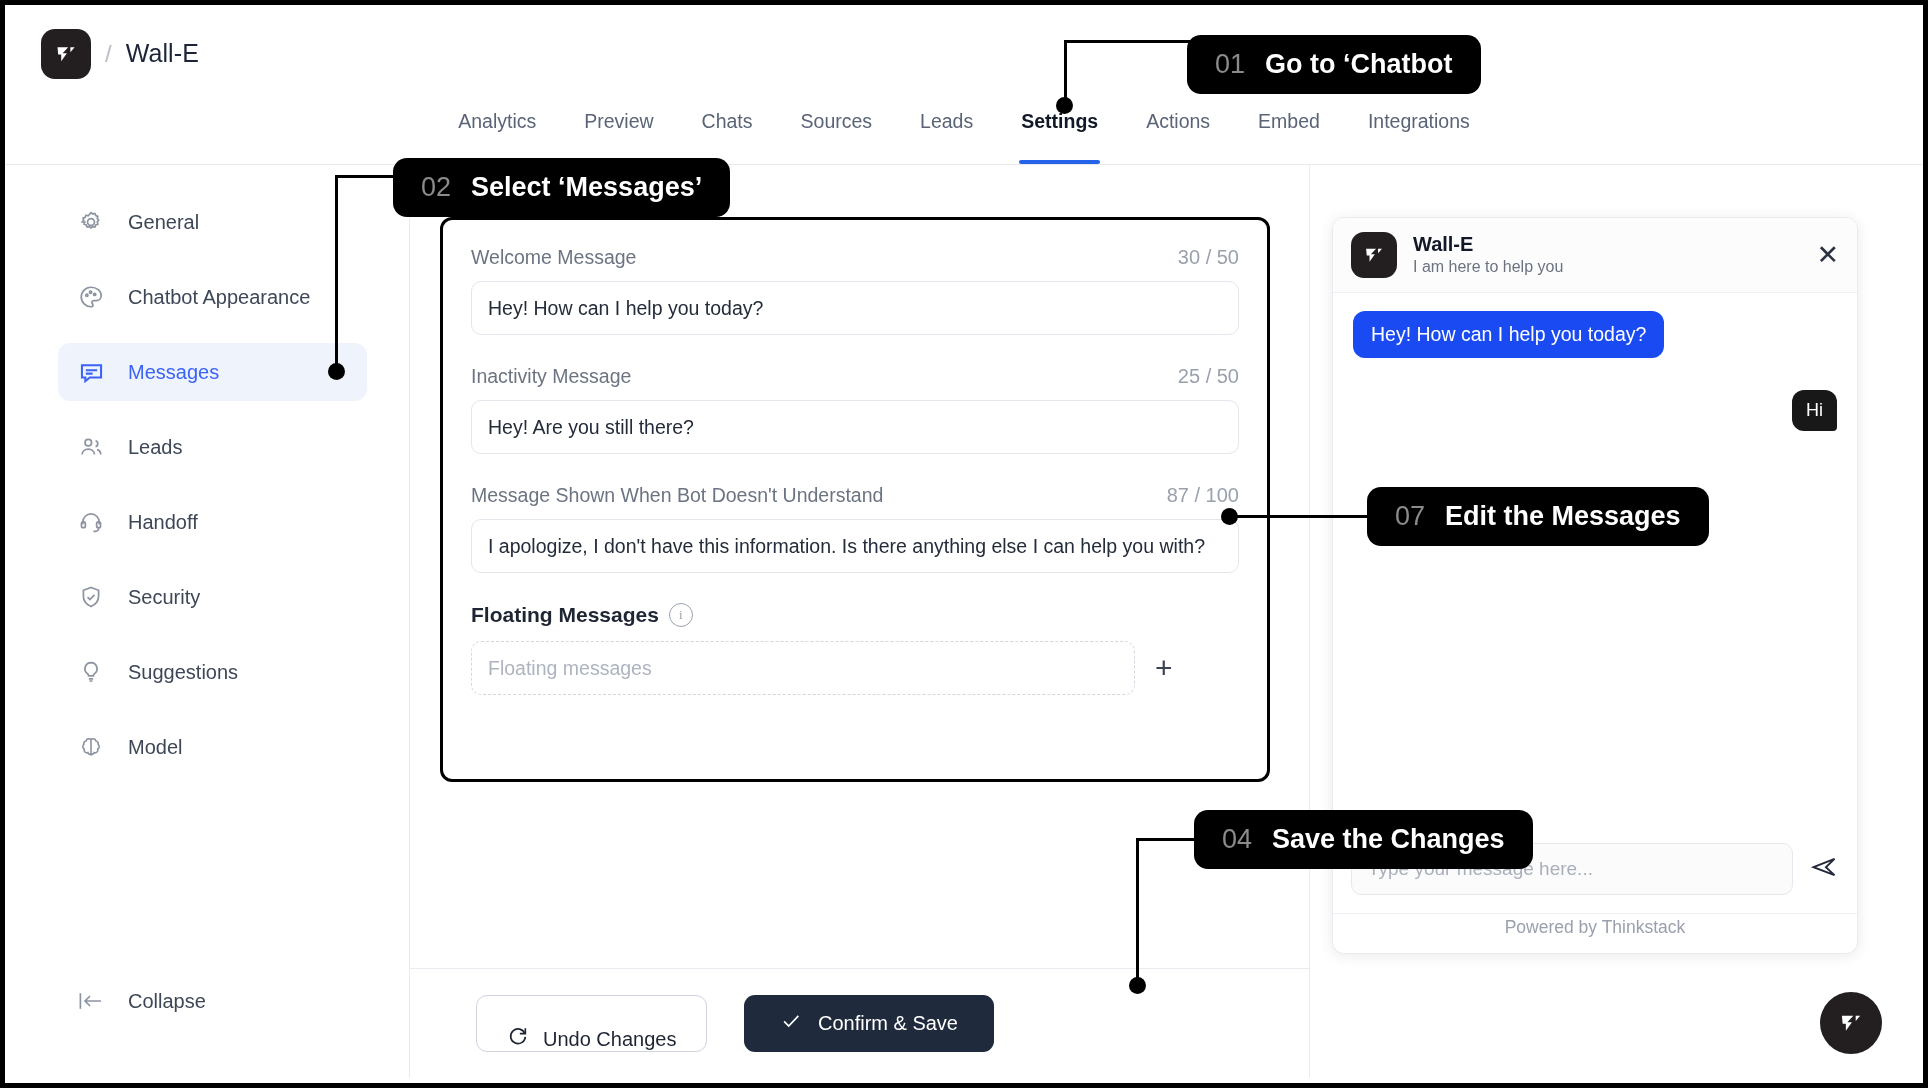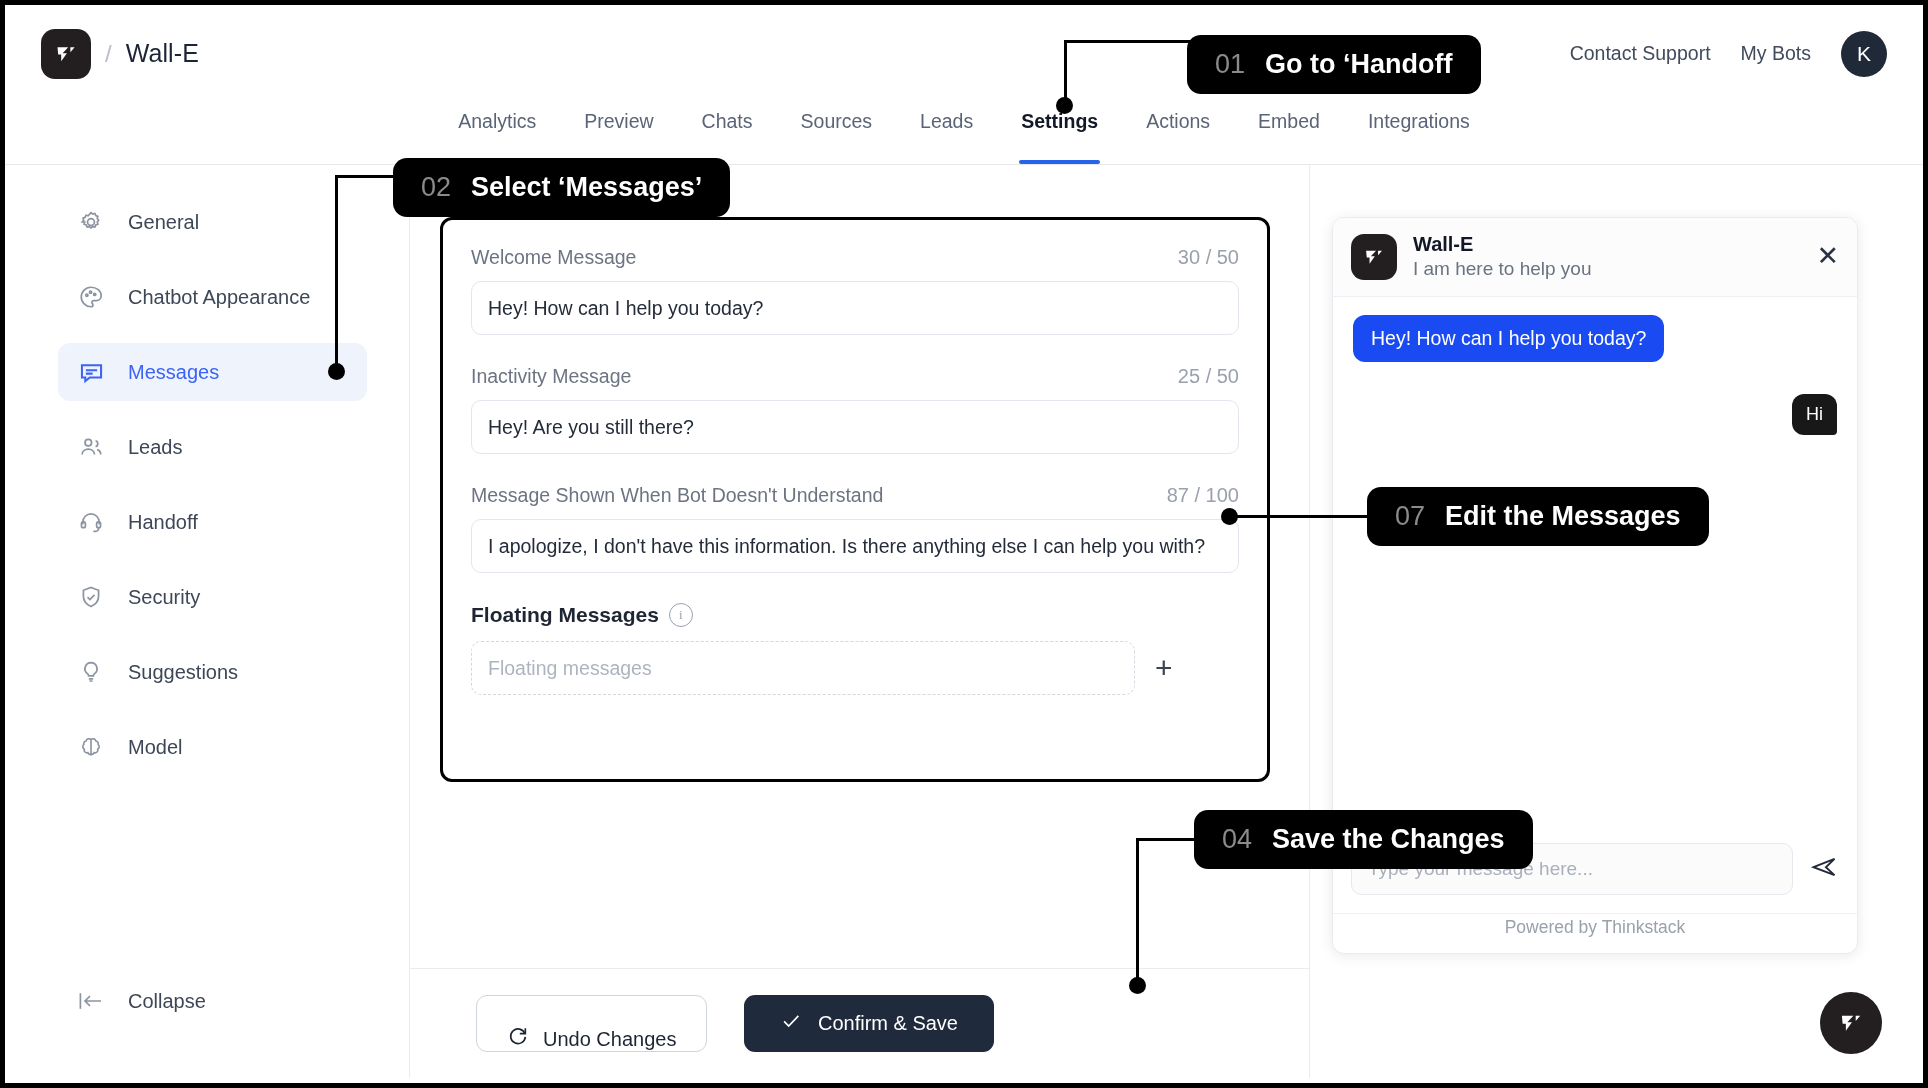--- a/index.html
+++ b/index.html
@@ -144,21 +144,21 @@
     box-shadow:0 2px 14px rgba(20,25,40,.09);
     display:flex; flex-direction:column; overflow:hidden;
   }
   .chat-head{
     display:flex; align-items:center; gap:16px; padding:14px 18px;
     border-bottom:1px solid #eef0f4; background:#fcfcfd;
   }
   .chat-logo{ width:46px;height:46px;border-radius:13px;background:#231f20;
     display:flex;align-items:center;justify-content:center;}
   .chat-title{ font-size:20px; color:#121826; font-weight:600; line-height:1.25;}
-  .chat-sub{ font-size:19px; color:#6b7380; line-height:1.3;}
+  .chat-sub{ font-size:16px; color:#6b7380; line-height:1.3;}
   .chat-x{ margin-left:auto; color:#2b3240; font-size:27px; line-height:1;}
   .chat-body{ flex:1; padding:18px 20px; position:relative; }
   .bubble-bot{
     display:inline-block; background:#1a4bf2; color:#fff; font-size:19.5px;
     padding:12px 18px; border-radius:12px;
   }
   .bubble-user-row{ display:flex; justify-content:flex-end; margin-top:32px;}
   .bubble-user{
     background:#181818; color:#fff; font-size:18px;
     padding:10px 14px; border-radius:12px 12px 4px 12px;
@@ -199,25 +199,20 @@
   <div class="topbar">
     <div class="brand">
       <div class="logo-sq">
         <svg width="28" height="28" viewBox="0 0 28 28" aria-hidden="true">
           <path d="M5.5 7.2 H16.2 L10.6 13.2 H14.9 L9.2 21.2 V14.6 H6.2 Z" fill="#ffffff"></path>
           <path d="M18.4 7.2 H22.6 L18.4 12.2 Z" fill="#ffffff"></path>
         </svg>
       </div>
       <span class="slash">/</span>
       <span class="bot-name">Wall-E</span>
-    </div>
-    <div class="topright">
-      <span class="toplink">Contact Support</span>
-      <span class="toplink">My Bots</span>
-      <div class="avatar">K</div>
     </div>
   </div>
 
   <div class="tabbar">
     <div class="tab">Analytics</div>
     <div class="tab">Preview</div>
     <div class="tab">Chats</div>
     <div class="tab">Sources</div>
     <div class="tab">Leads</div>
     <div class="tab active">Settings</div>
@@ -431,21 +426,21 @@
         </svg>
       </div>
     </div>
   </div>
 
   <div class="lead" style="left:1059px; top:35px; width:3px; height:60px;"></div>
   <div class="lead" style="left:1059px; top:35px; width:126px; height:3px;"></div>
   <div class="dot" style="left:1051px; top:92px;"></div>
   <div class="callout" style="left:1182px; top:30px;">
     <span class="num">01</span>
-    <span class="txt">Go to ‘Handoff</span>
+    <span class="txt">Go to ‘Chatbot</span>
   </div>
 
   <div class="lead" style="left:330px; top:170px; width:60px; height:3px;"></div>
   <div class="lead" style="left:330px; top:170px; width:3px; height:196px;"></div>
   <div class="dot" style="left:323px; top:358px;"></div>
   <div class="callout" style="left:388px; top:153px;">
     <span class="num">02</span>
     <span class="txt">Select ‘Messages’</span>
   </div>
 

